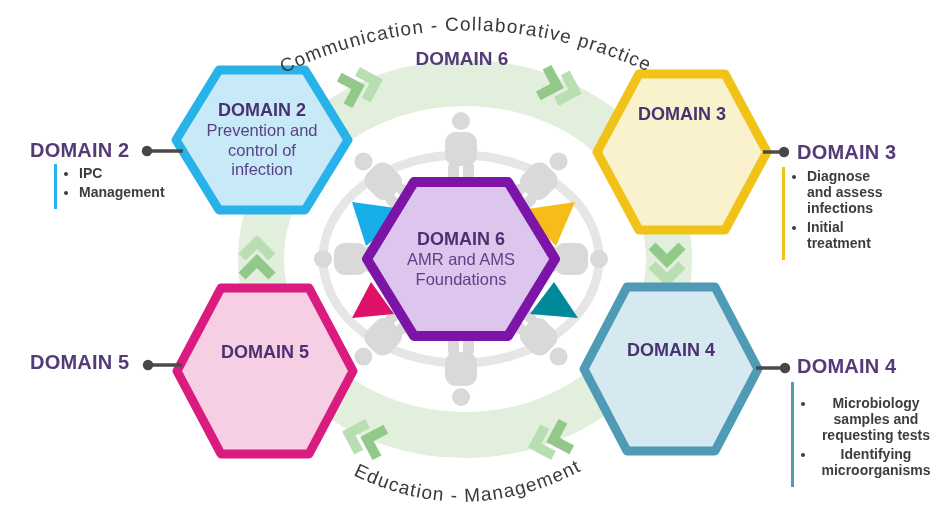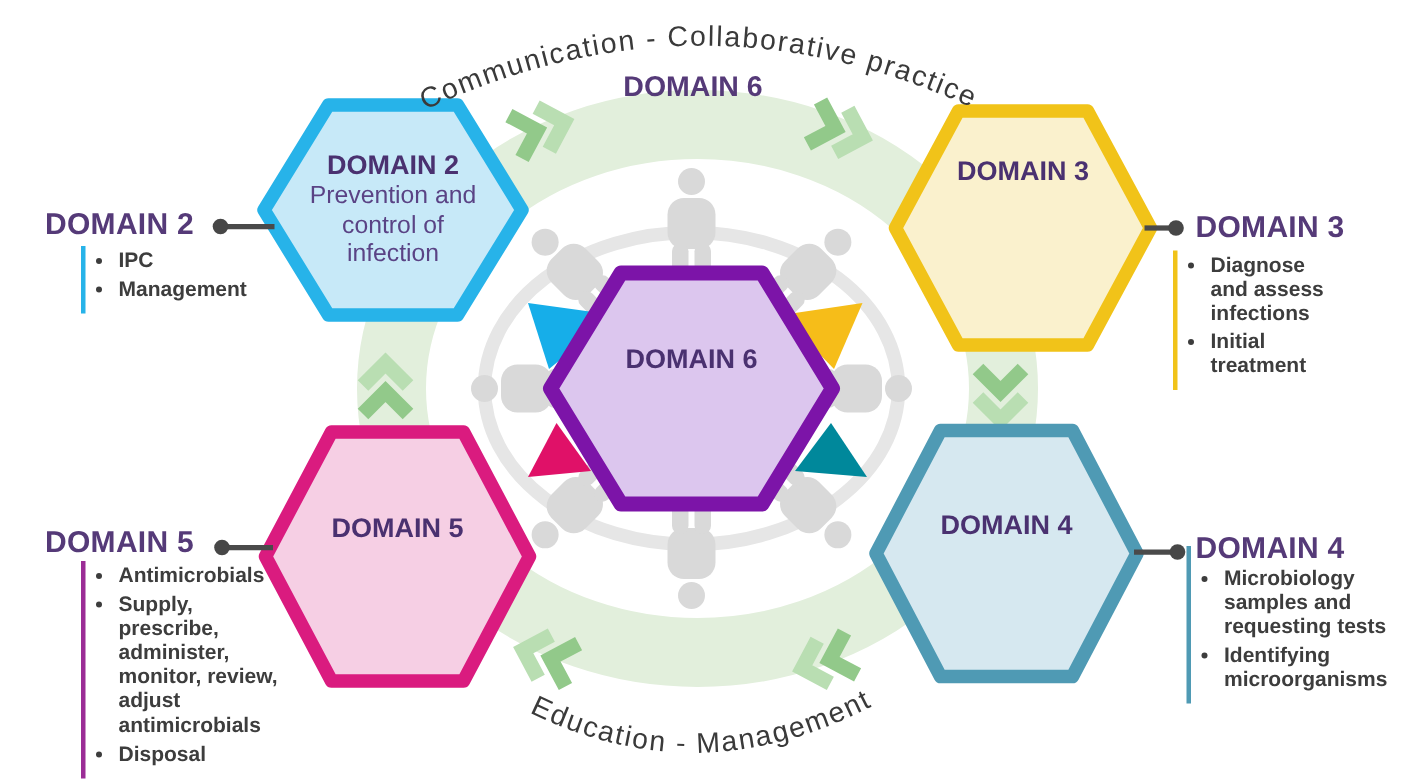--- a/index.html
+++ b/index.html
@@ -101,20 +101,22 @@
     <div class="hex-title">DOMAIN 2</div>
     <div class="hex-body">Prevention and
 control of
 infection</div>
   </div>
   <div class="hex-text" style="left:607px;top:104px;width:150px;">
     <div class="hex-title">DOMAIN 3</div>
   </div>
   <div class="hex-text" style="left:391px;top:229px;width:140px;">
     <div class="hex-title">DOMAIN 6</div>
+    <div class="hex-body">AMR and AMS
+Foundations</div>
   </div>
   <div class="hex-text" style="left:195px;top:342px;width:140px;">
     <div class="hex-title">DOMAIN 5</div>
   </div>
   <div class="hex-text" style="left:601px;top:340px;width:140px;">
     <div class="hex-title">DOMAIN 4</div>
   </div>
 
   <div class="abs ann-heading" style="left:30px;top:139px;">DOMAIN 2</div>
   <div class="abs ann-list" style="left:54px;top:164px;width:120px;border-color:var(--d2_border);">
@@ -129,34 +131,23 @@
     <ul>
       <li>Diagnose
 and assess
 infections</li>
       <li>Initial
 treatment</li>
     </ul>
   </div>
 
   <div class="abs ann-heading" style="left:30px;top:351px;">DOMAIN 5</div>
-  <div class="abs ann-list" style="left:54px;top:374px;width:160px;border-color:var(--d5_accent_line);">
-    <ul>
-      <li>Antimicrobials</li>
-      <li>Supply,
-prescribe,
-administer,
-monitor, review,
-adjust antimicrobials</li>
-      <li>Disposal</li>
-    </ul>
-  </div>
 
   <div class="abs ann-heading" style="left:797px;top:355px;">DOMAIN 4</div>
-  <div class="abs ann-list gap-top" style="left:791px;top:364px;width:140px;min-height:98px;border-color:var(--d4_border);">
+  <div class="abs ann-list gap-top" style="left:791px;top:382px;width:140px;min-height:98px;border-color:var(--d4_border);text-align:center;">
     <ul>
       <li>Microbiology
 samples and
 requesting tests</li>
       <li>Identifying
 microorganisms</li>
     </ul>
   </div>
 
 </div>

